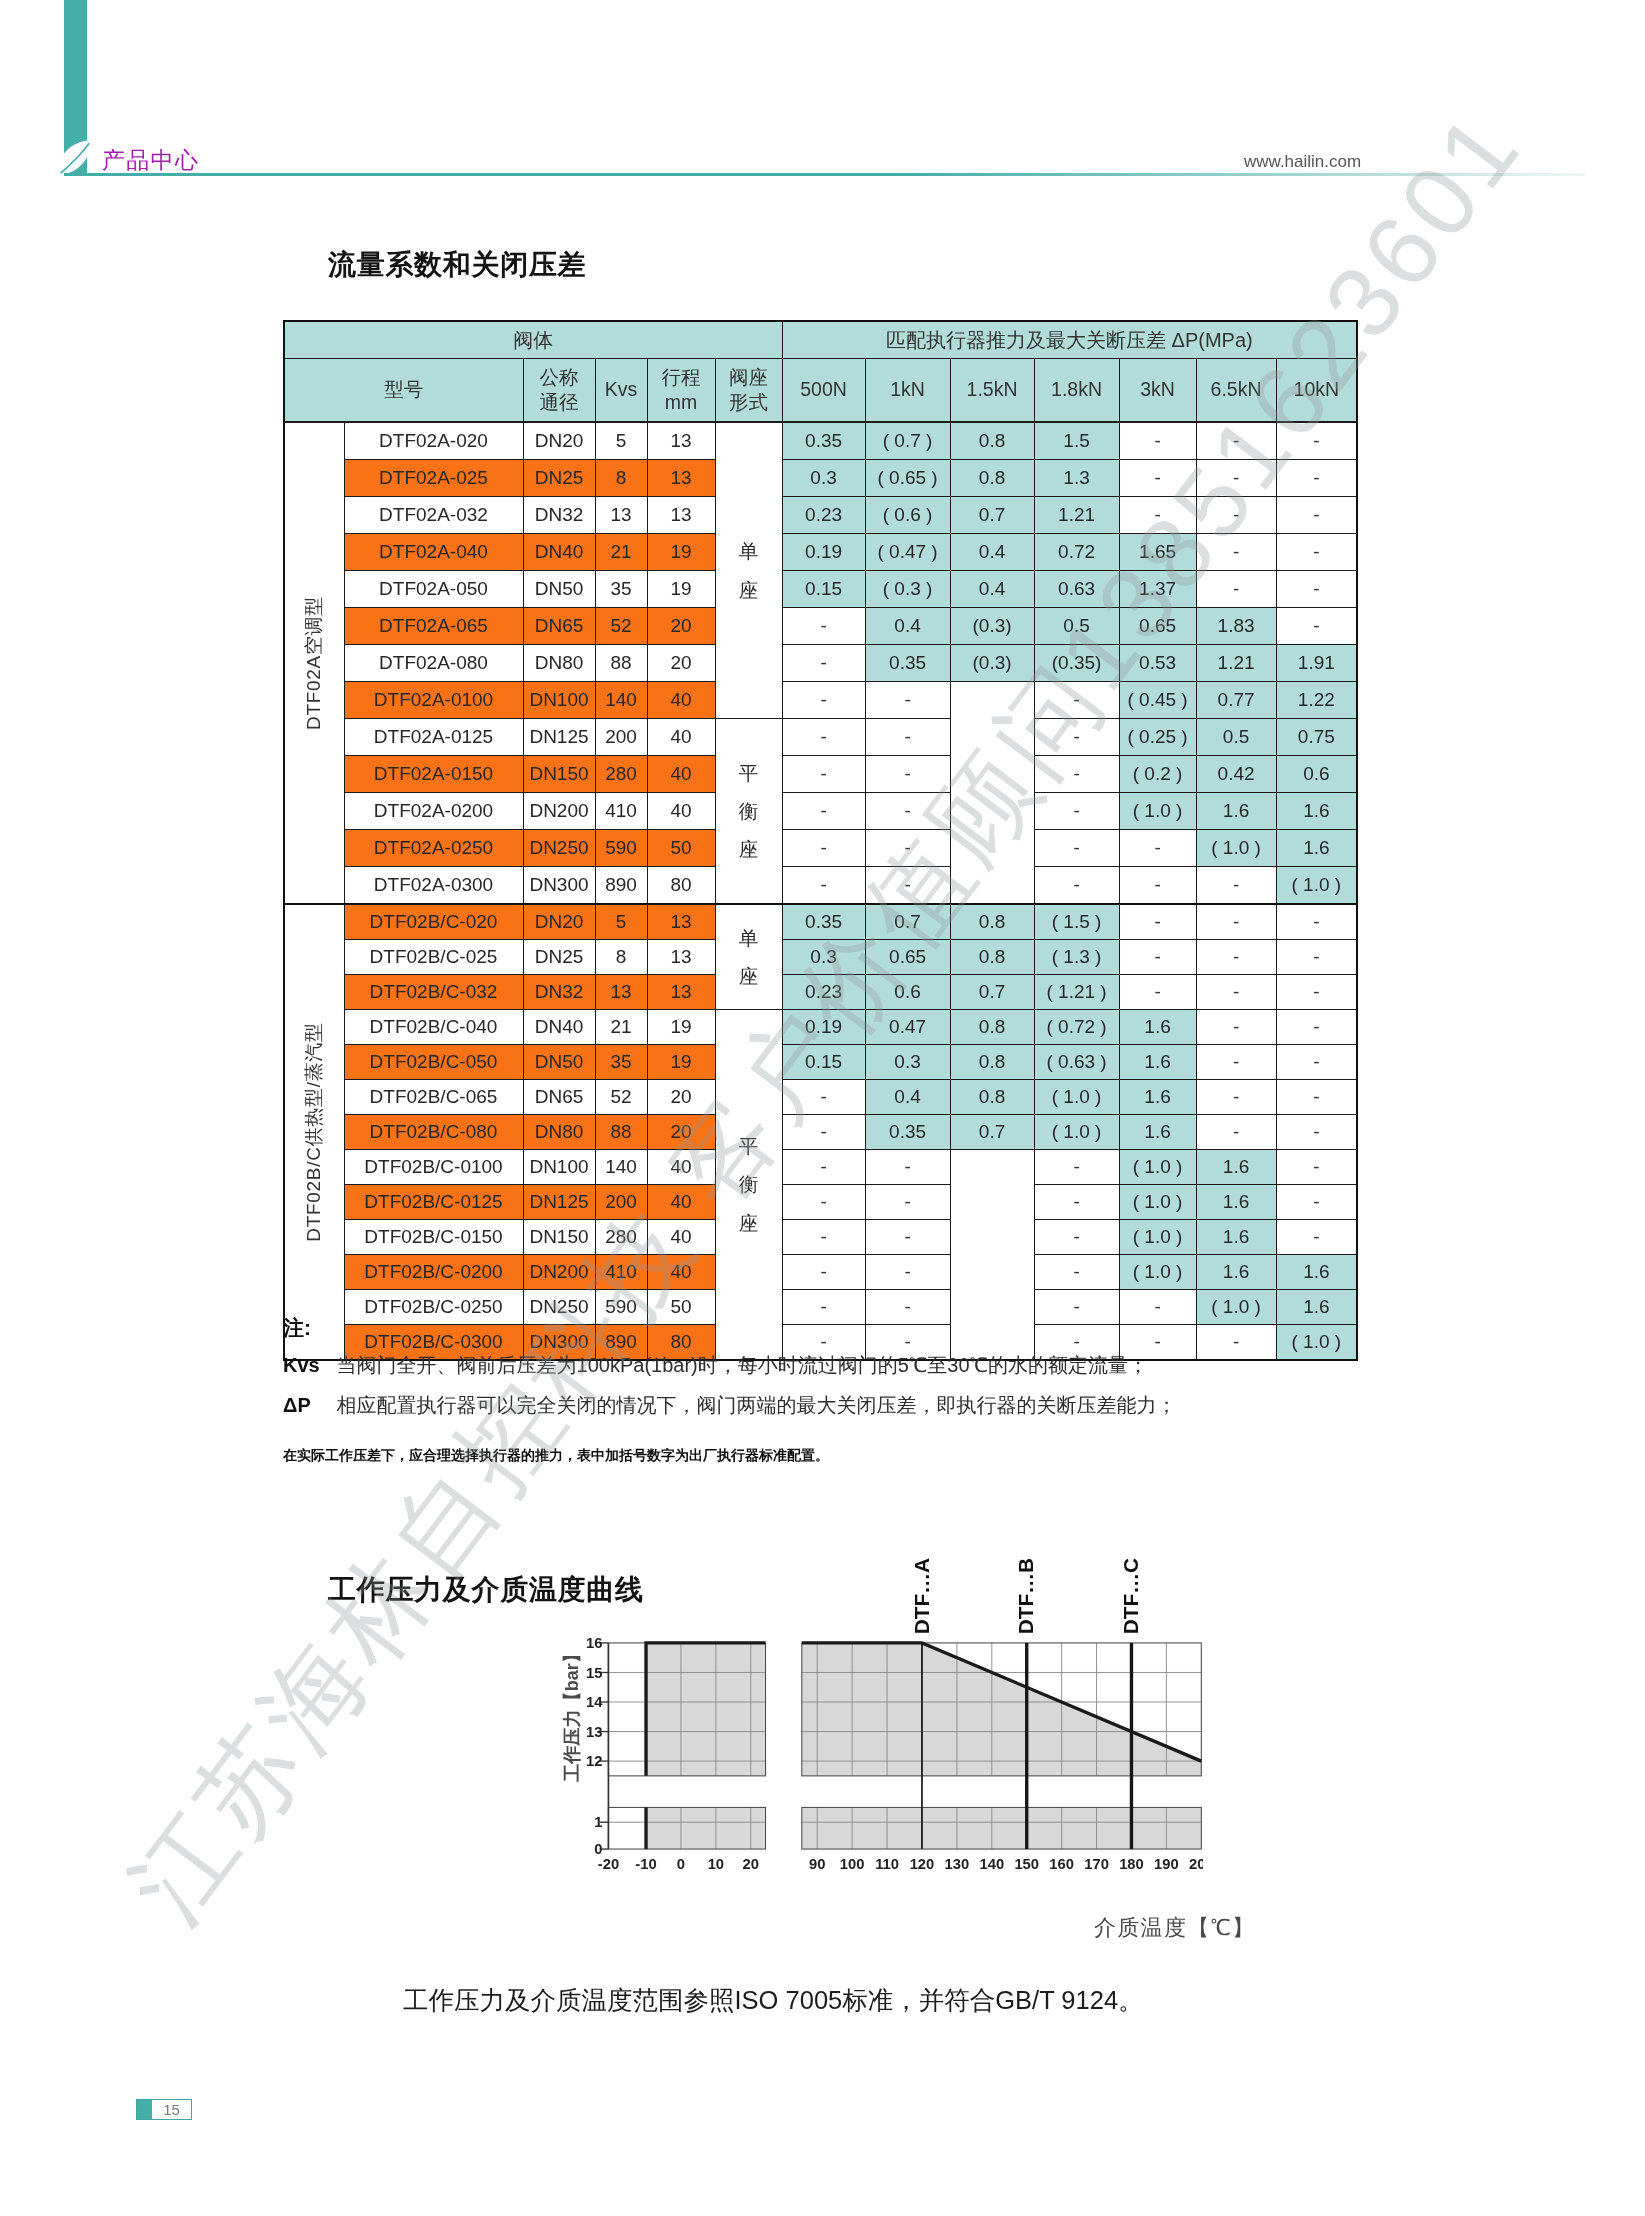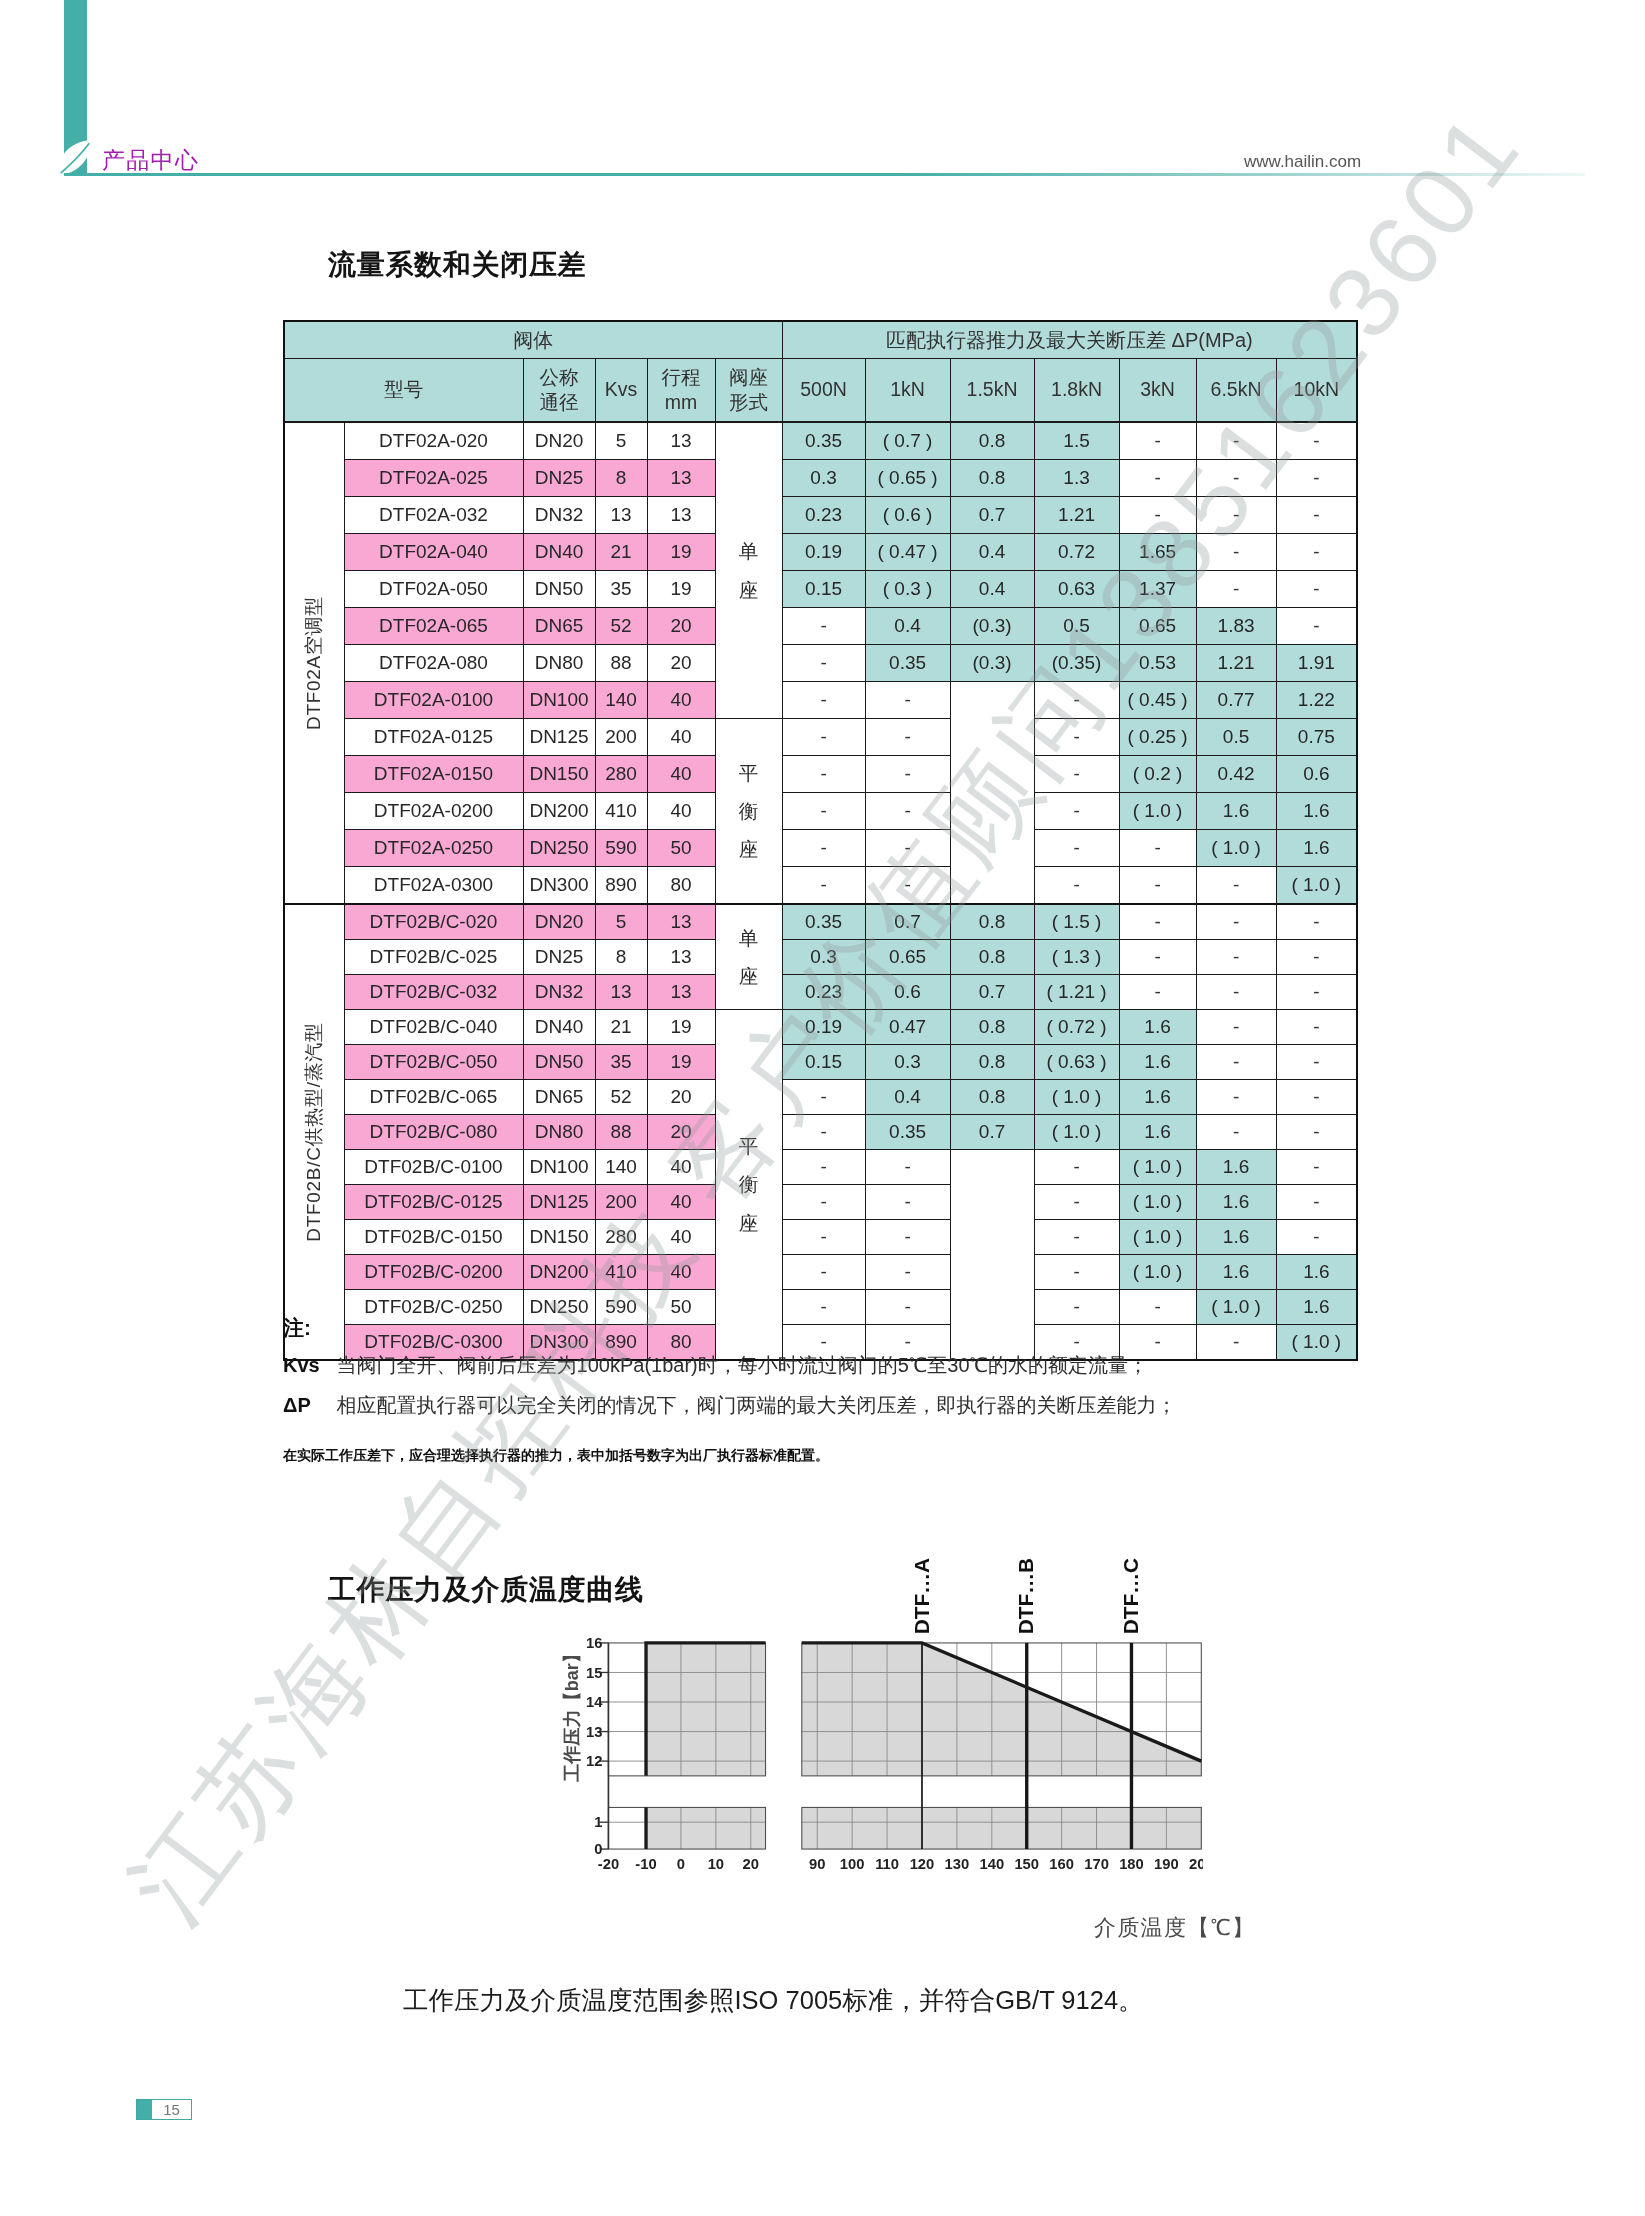--- a/index.html
+++ b/index.html
@@ -21,21 +21,21 @@
 
   
   #tbl-wrap{position:absolute;left:283px;top:308px;width:1072px;margin-top:12px;}
   table.spec{border-collapse:collapse;table-layout:fixed;width:1072px;font-size:19px;color:#272727;}
   table.spec td{border:1.3px solid #1a1a1a;text-align:center;vertical-align:middle;padding:0;line-height:1.3;}
   table.spec{border:2px solid #111;}
   tr.h1 td{height:36px;background:#b2dcda;font-size:20px;color:#333;}
   tr.h2 td{height:62px;background:#b2dcda;font-size:19.5px;color:#333;white-space:pre-line;border-bottom-width:2px;}
   .rowA td{height:36px;}
   .rowB td{height:34px;}
-  td.shade{background:#f9a8d4;}
+  td.shade{background:#f97316;}
   td.teal{background:#b2dcda;}
   td.dash{background:#fff;color:#333;}
   td.blank-cell{background:#fff;}
   td.group-cell{position:relative;background:#fff;width:60px;}
   .vlabel{position:absolute;top:50%;left:50%;transform:translate(-50%,-50%) rotate(-90deg);
     white-space:nowrap;font-size:19px;color:#333;letter-spacing:0.7px;}
   td.seat-cell{background:#fff;}
   .seat-label{display:inline-block;white-space:pre-line;line-height:1.95;font-size:19.5px;color:#2a2a2a;}
   tr.section-start td{border-top:2px solid #111;}
 

